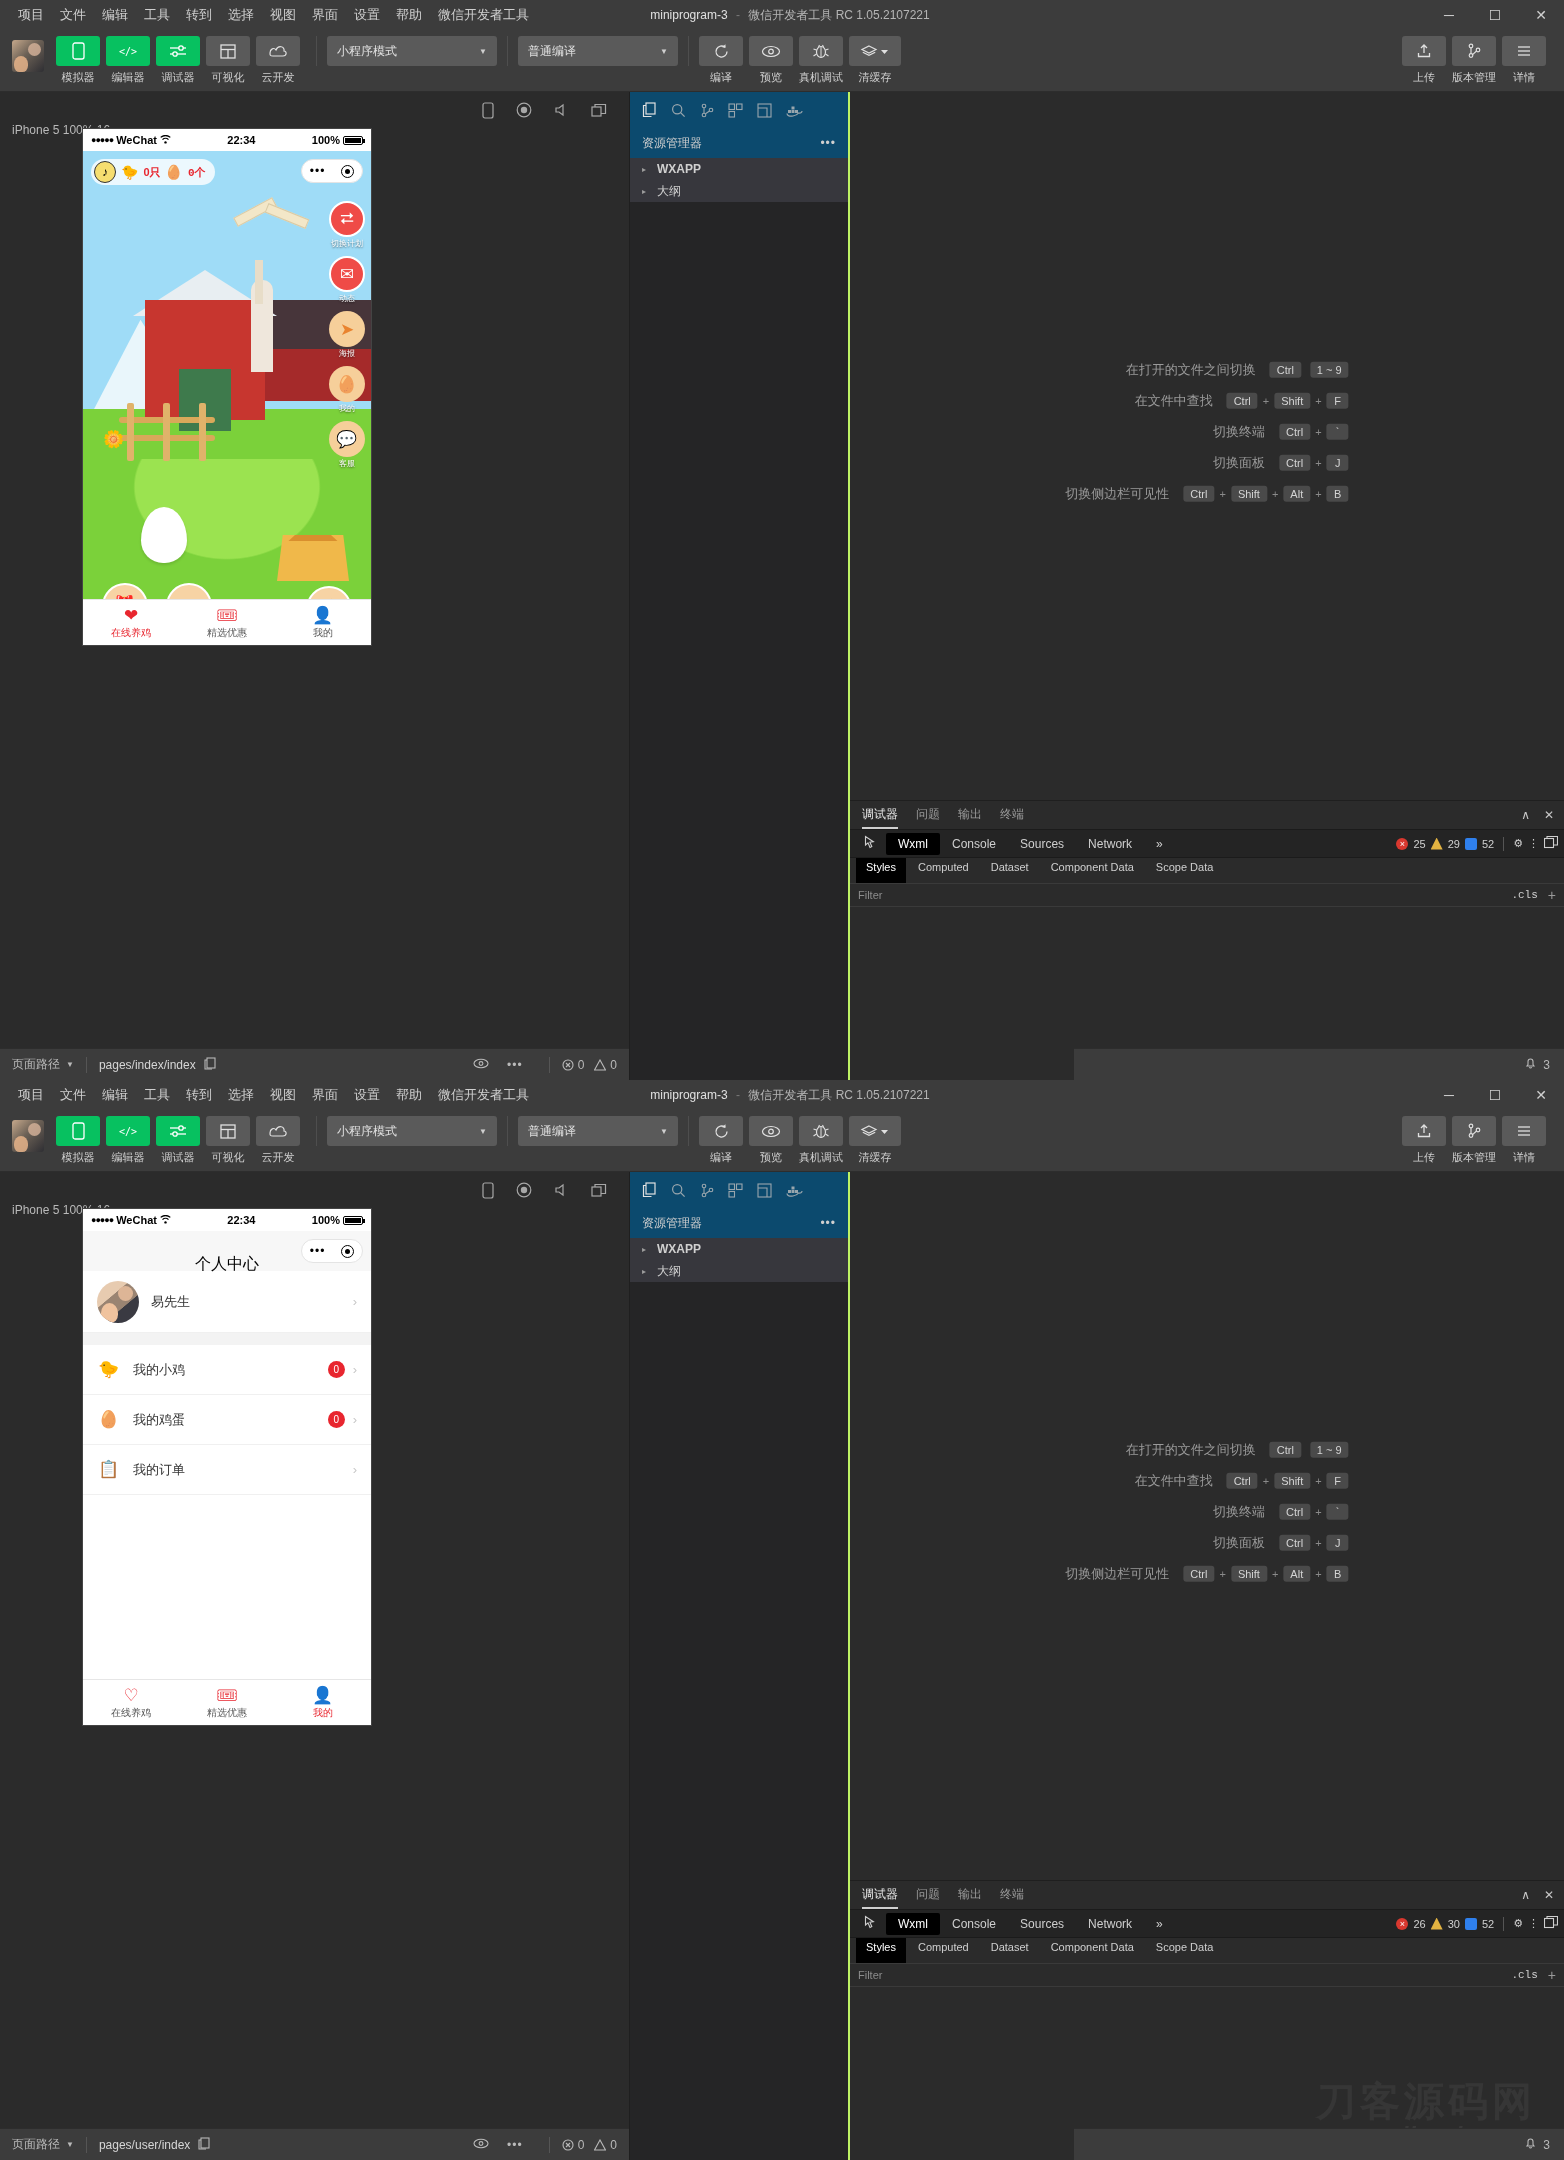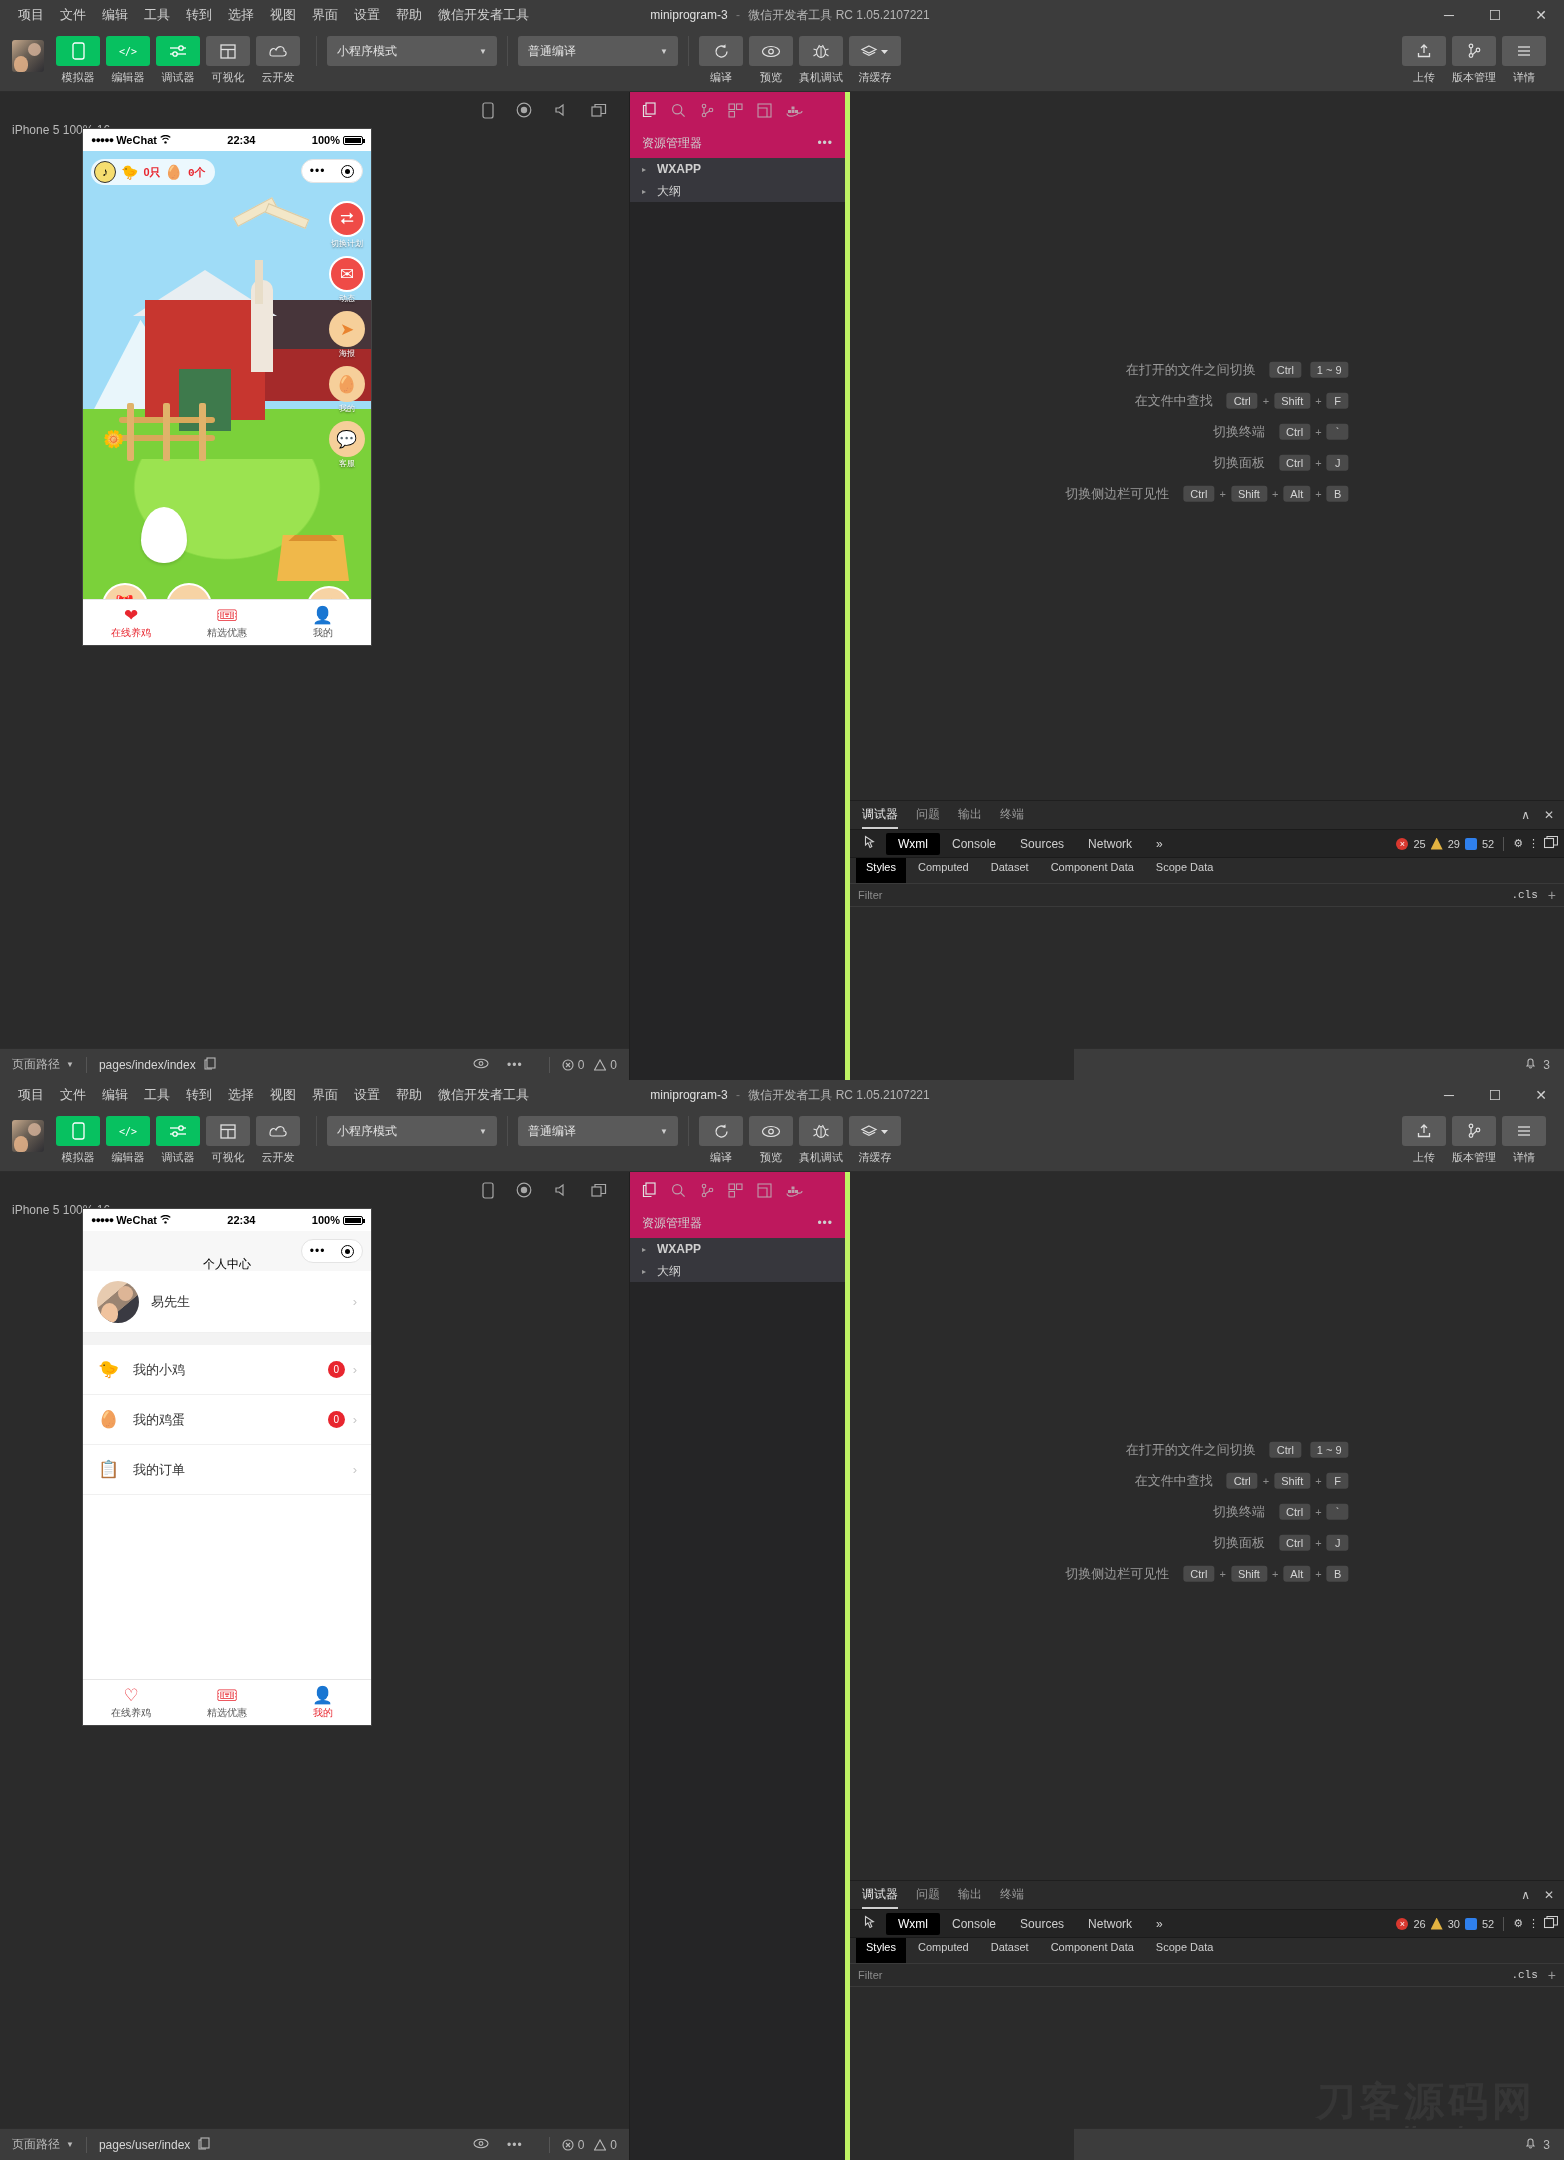--- a/index.html
+++ b/index.html
@@ -110,21 +110,21 @@
   .tabbar { position:absolute; left:0; right:0; bottom:0; height:48px; background:#fff;
      border-top:1px solid #e6e6e6; display:flex; }
   .tab { flex:1; display:flex; flex-direction:column; align-items:center; justify-content:center; gap:2px;}
   .tab .ic { font-size:17px; line-height:1; }
   .tab .tl { font-size:10px; }
 
   
   .profile { height:496px; background:#f5f5f5; position:relative; }
   .navbar { height:40px; background:#f7f7f7; display:flex; align-items:center; justify-content:center;
      position:relative; }
-  .navbar .nt { font-size:12px; color:#000;margin-top:26px; }
+  .navbar .nt { font-size:16px; color:#000;margin-top:26px; }
   .navbar .capsule { position:absolute; right:8px; top:8px; }
   .prow { background:#fff; display:flex; align-items:center; padding:0 14px; height:50px;
      border-bottom:1px solid #f0f0f0; }
   .prow.user { height:62px; }
   .p-avatar { width:42px; height:42px; border-radius:50%; overflow:hidden; position:relative;
      background:linear-gradient(140deg,#e7cbb0 0 35%, #9a8472 36% 62%, #3a3a42 63% 100%); }
   .p-avatar:after{content:"";position:absolute;left:4px;bottom:0;width:17px;height:20px;border-radius:50% 50% 42% 42%;background:#f0c39e;}
   .p-avatar:before{content:"";position:absolute;right:6px;top:5px;width:15px;height:15px;border-radius:50%;background:#ddb596;}
   .prow .pic { width:24px; font-size:17px; text-align:center; }
   .prow .ptxt { flex:1; font-size:13px; color:#333; margin-left:12px; }
@@ -136,21 +136,21 @@
   
   .sim-status { position:absolute; left:0; bottom:0; height:32px; width:100%;
      display:flex; align-items:center; padding:0 12px; font-size:12px; color:#b9b9b9;
      background:#3c3c3c; border-top:1px solid #2d2d2d; }
   .sim-status .seg { display:flex; align-items:center; gap:6px; }
   .sim-status .divider { width:1px; height:16px; background:#555; margin:0 12px;}
   .sim-status .path { color:#d6d6d6;}
   .spacer { flex:1; }
 
   
-  .explorer { width:220px; background:#be185d; border-right:5px solid #bef264; }
+  .explorer { width:220px; background:#0c4a6e; border-right:2px solid #bef264; }
   .ex-icons { height:36px; display:flex; align-items:center; gap:14px; padding:0 12px; }
   .ex-icons svg { display:block; opacity:.8; }
   .ex-icons .act svg { opacity:1; }
   .ex-head { height:30px; display:flex; align-items:center; justify-content:space-between;
      padding:0 12px; font-size:12px; color:#cfcfcf;}
   .ex-row { height:22px; display:flex; align-items:center; gap:7px; padding:0 12px;
      font-size:12px; color:#d0d0d0; }
   .ex-row.sel { background:#37373d; }
   .tri { color:#9d9d9d; font-size:8px; width:8px;}
   .ex-body { background:#252526; height:calc(100% - 66px); }

